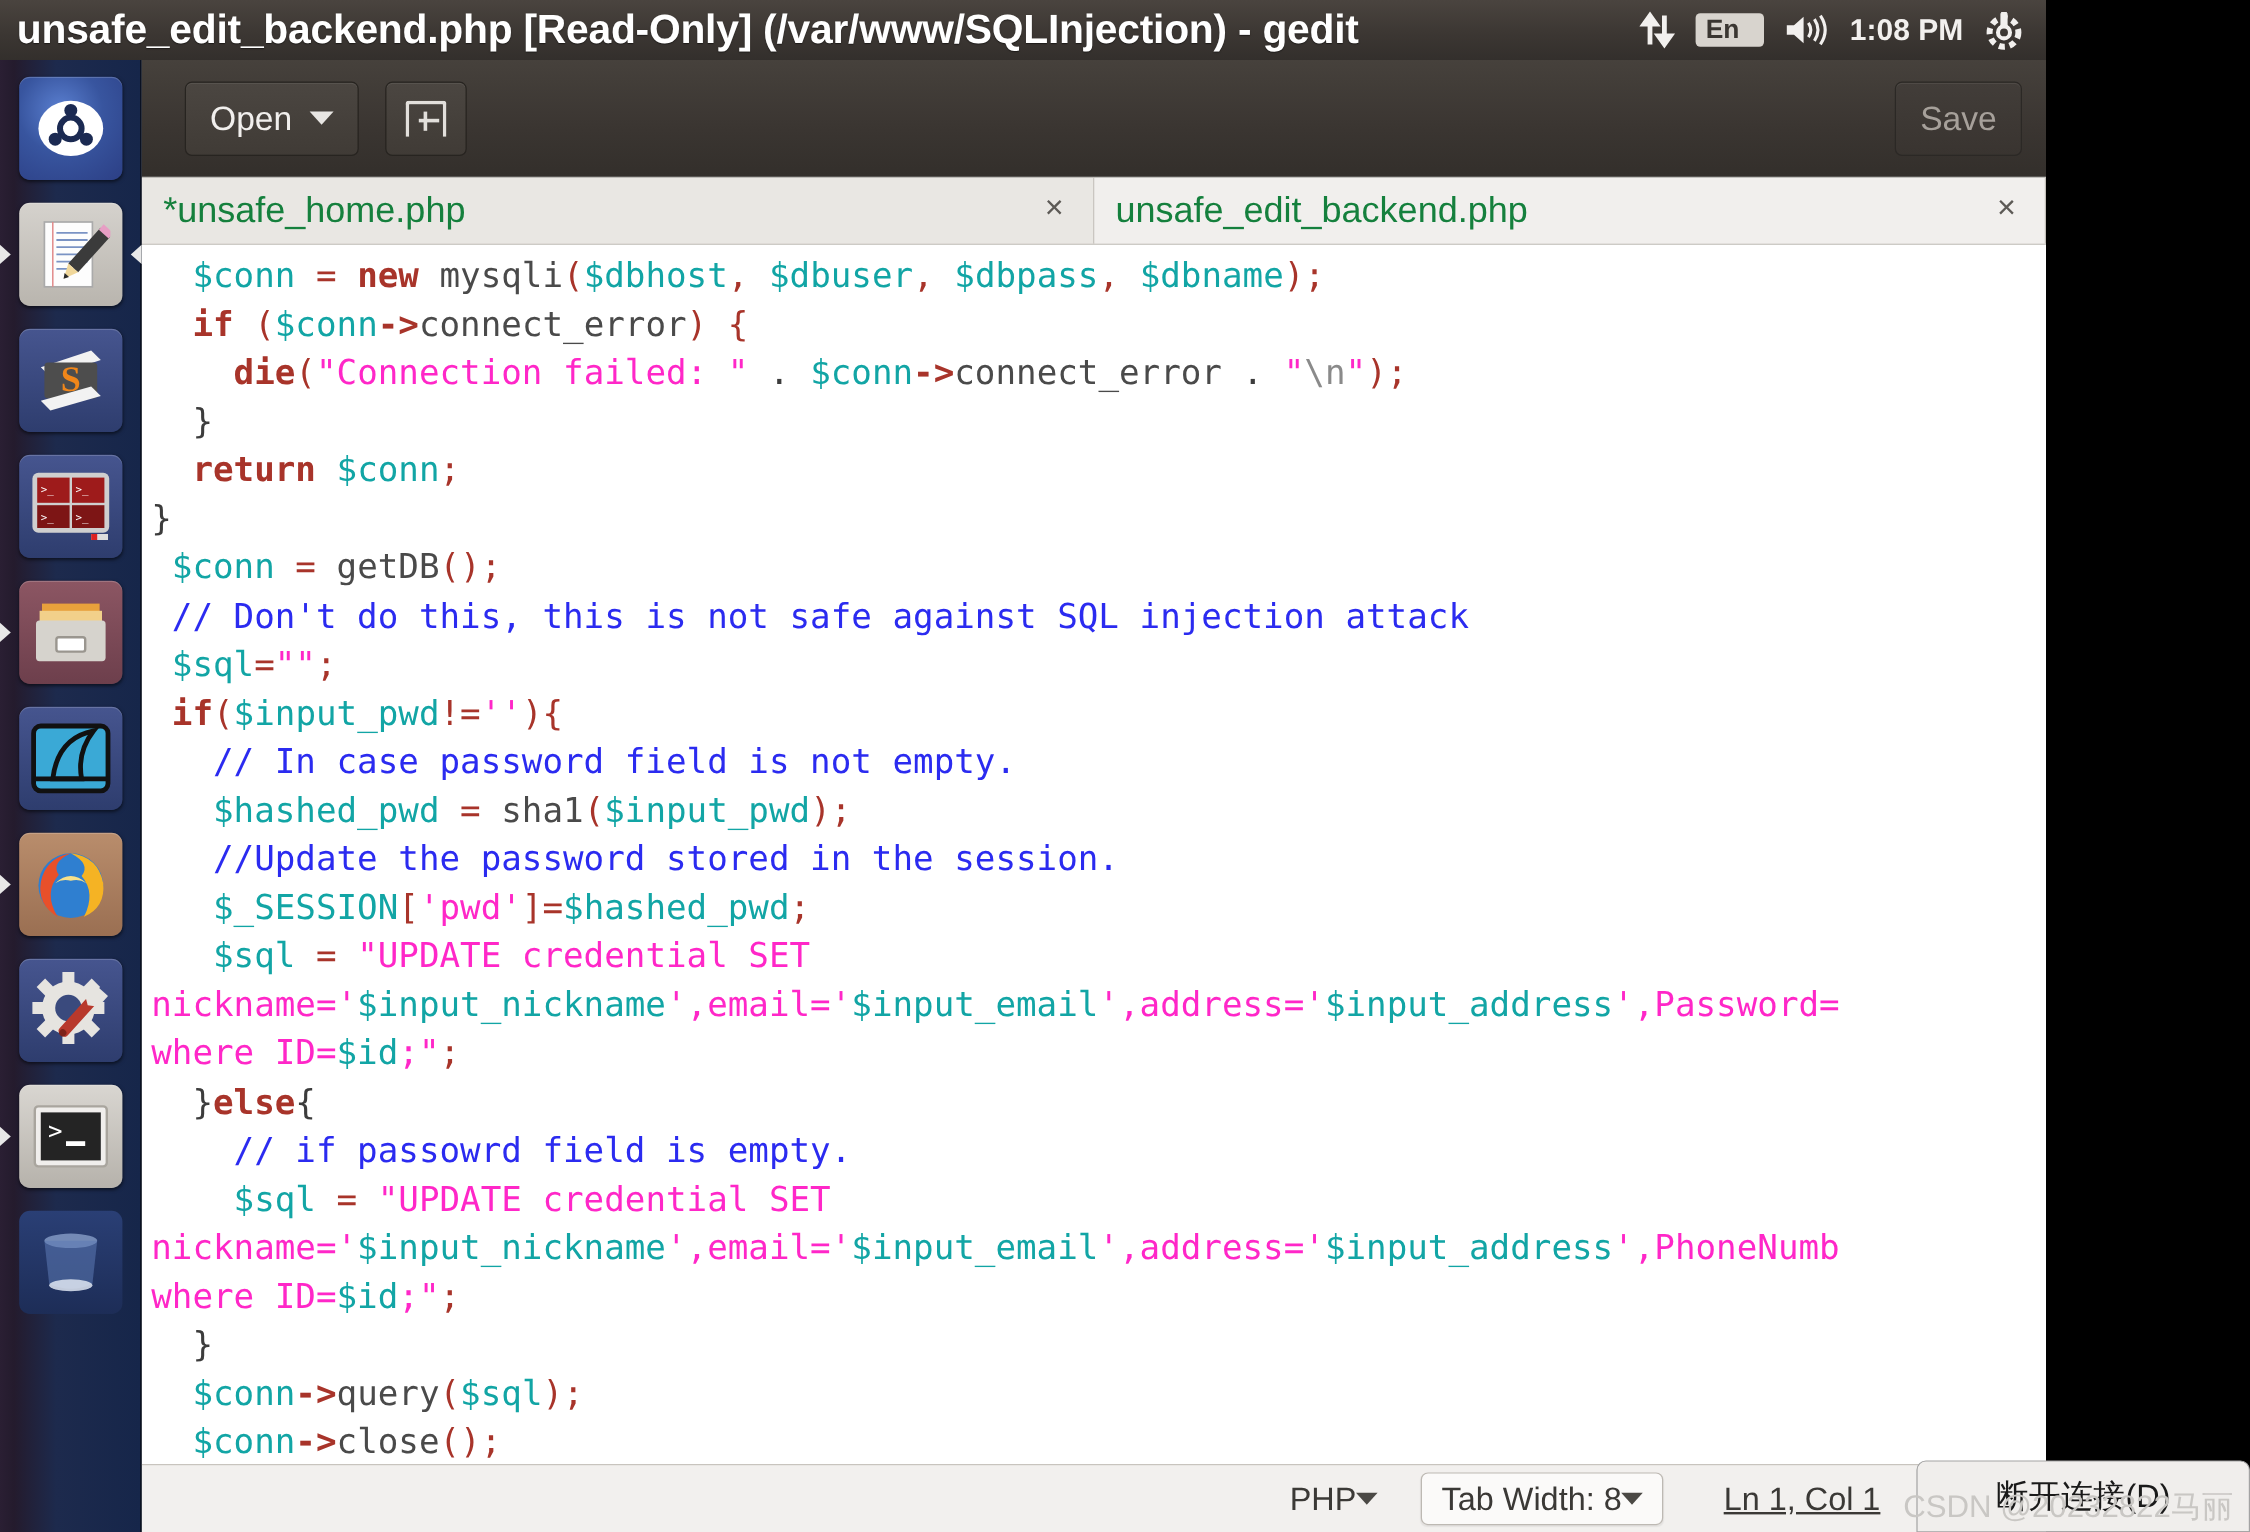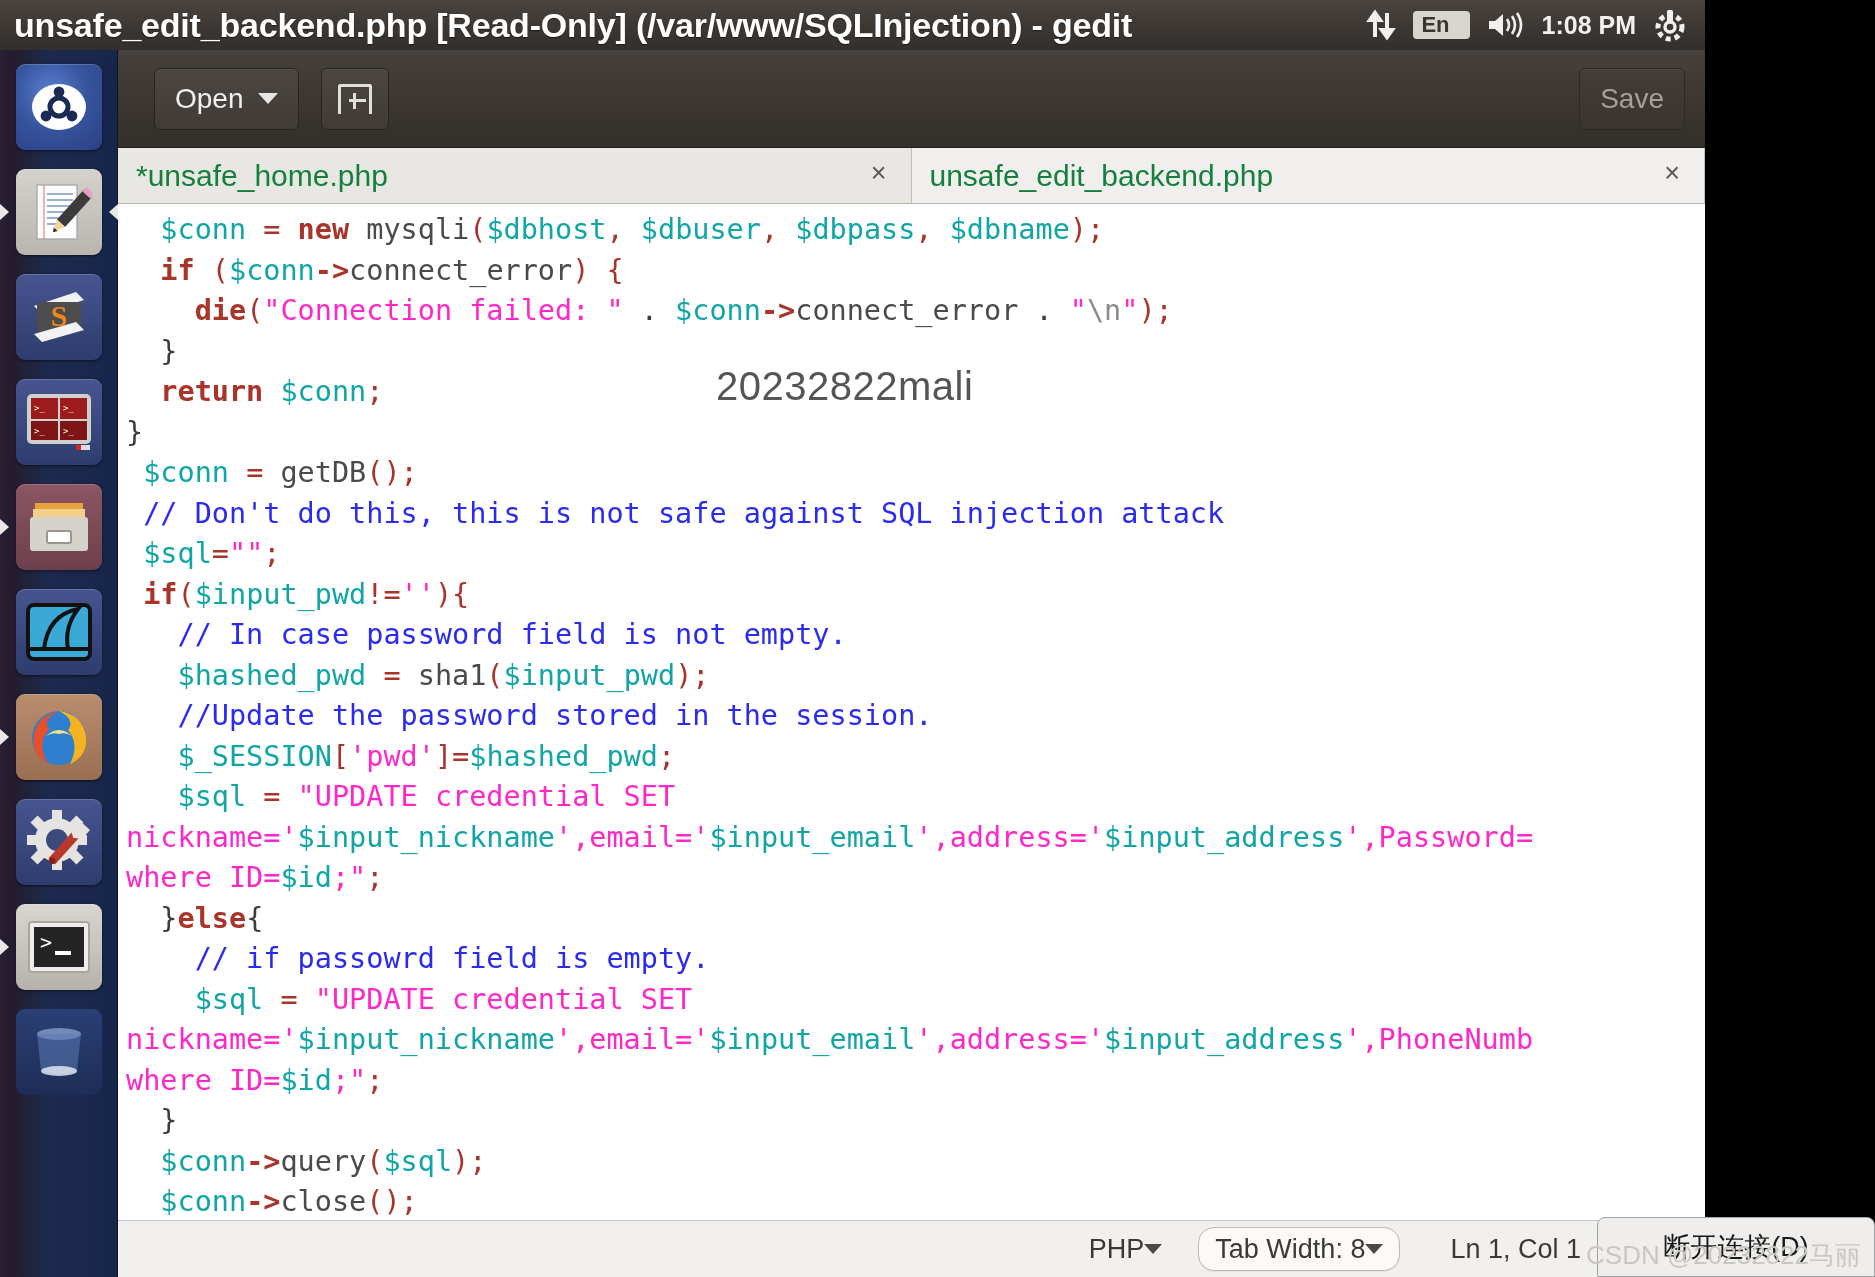--- a/index.html
+++ b/index.html
@@ -228,28 +228,28 @@
   }
   .sb-item { display: flex; align-items: center; padding: 0 26px; }
   .sb-caret {
     width: 0; height: 0;
     border-left: 9px solid transparent;
     border-right: 9px solid transparent;
     border-top: 10px solid #4b4945;
   }
   #tabwidth-button {
     border: 1px solid #bdb9b3;
-    border-radius: 16px;
+    border-radius: 6px;
     background: #fbfaf9;
     height: 44px;
     padding: 16px 16px;
     margin: 0 10px;
     box-shadow: 0 1px 1px rgba(0,0,0,0.06);
   }
-  #linecol-item { padding-left: 40px; padding-right: 52px; gap: 46px; }
+  #linecol-item { padding-left: 40px; padding-right: 66px; gap: 46px; text-decoration: underline; }
 
   
   #disconnect-popup {
     position: absolute;
     right: 0; bottom: 0;
     width: 278px; height: 60px;
     background: #f0eeec;
     border: 1px solid #a3a3a3;
     border-radius: 8px 8px 0 0;
     display: flex; align-items: center; justify-content: center;
@@ -482,21 +482,20 @@
         <span class="tab-close">×</span>
       </div>
       <div class="tab">
         <span class="tab-label">unsafe_edit_backend.php</span>
         <span class="tab-close">×</span>
       </div>
     </div>
 
     <div id="codeview">
       <div id="code"><div><span class="plain">  </span><span class="var">$conn</span><span class="punct"> = </span><span class="kw">new</span><span class="fn"> mysqli</span><span class="punct">(</span><span class="var">$dbhost</span><span class="punct">, </span><span class="var">$dbuser</span><span class="punct">, </span><span class="var">$dbpass</span><span class="punct">, </span><span class="var">$dbname</span><span class="punct">);</span></div><div><span class="plain">  </span><span class="kw">if</span><span class="punct"> (</span><span class="var">$conn</span><span class="kw">-&gt;</span><span class="fn">connect_error</span><span class="punct">) {</span></div><div><span class="plain">    </span><span class="kw">die</span><span class="punct">(</span><span class="str">"Connection failed: "</span><span class="plain"> . </span><span class="var">$conn</span><span class="kw">-&gt;</span><span class="fn">connect_error</span><span class="plain"> . </span><span class="str">"</span><span class="esc">\n</span><span class="str">"</span><span class="punct">);</span></div><div><span class="plain">  }</span></div><div><span class="plain">  </span><span class="kw">return</span><span class="plain"> </span><span class="var">$conn</span><span class="punct">;</span></div><div><span class="plain">}</span></div><div><span class="plain"></span></div><div><span class="plain"> </span><span class="var">$conn</span><span class="punct"> = </span><span class="fn">getDB</span><span class="punct">();</span></div><div><span class="plain"> </span><span class="cmt">// Don't do this, this is not safe against SQL injection attack</span></div><div><span class="plain"> </span><span class="var">$sql</span><span class="punct">=</span><span class="str">""</span><span class="punct">;</span></div><div><span class="plain"> </span><span class="kw">if</span><span class="punct">(</span><span class="var">$input_pwd</span><span class="punct">!=</span><span class="str">''</span><span class="punct">){</span></div><div><span class="plain">   </span><span class="cmt">// In case password field is not empty.</span></div><div><span class="plain">   </span><span class="var">$hashed_pwd</span><span class="punct"> = </span><span class="fn">sha1</span><span class="punct">(</span><span class="var">$input_pwd</span><span class="punct">);</span></div><div><span class="plain">   </span><span class="cmt">//Update the password stored in the session.</span></div><div><span class="plain">   </span><span class="var">$_SESSION</span><span class="punct">[</span><span class="str">'pwd'</span><span class="punct">]=</span><span class="var">$hashed_pwd</span><span class="punct">;</span></div><div><span class="plain">   </span><span class="var">$sql</span><span class="punct"> = </span><span class="str">"UPDATE credential SET</span></div><div><span class="str">nickname='</span><span class="var">$input_nickname</span><span class="str">',email='</span><span class="var">$input_email</span><span class="str">',address='</span><span class="var">$input_address</span><span class="str">',Password=</span></div><div><span class="str">where ID=</span><span class="var">$id</span><span class="str">;"</span><span class="punct">;</span></div><div><span class="plain">  }</span><span class="kw">else</span><span class="plain">{</span></div><div><span class="plain">    </span><span class="cmt">// if passowrd field is empty.</span></div><div><span class="plain">    </span><span class="var">$sql</span><span class="punct"> = </span><span class="str">"UPDATE credential SET</span></div><div><span class="str">nickname='</span><span class="var">$input_nickname</span><span class="str">',email='</span><span class="var">$input_email</span><span class="str">',address='</span><span class="var">$input_address</span><span class="str">',PhoneNumb</span></div><div><span class="str">where ID=</span><span class="var">$id</span><span class="str">;"</span><span class="punct">;</span></div><div><span class="plain">  }</span></div><div><span class="plain">  </span><span class="var">$conn</span><span class="kw">-&gt;</span><span class="fn">query</span><span class="punct">(</span><span class="var">$sql</span><span class="punct">);</span></div><div><span class="plain">  </span><span class="var">$conn</span><span class="kw">-&gt;</span><span class="fn">close</span><span class="punct">();</span></div></div>
-      <div id="watermark-code">20232822mali</div>
     </div>
 
     <div id="statusbar">
       <div class="sb-item">
         <span>PHP</span>
         <span class="sb-caret"></span>
       </div>
       <div class="sb-item" id="tabwidth-button">
         <span>Tab Width: 8</span>
         <span class="sb-caret"></span>

